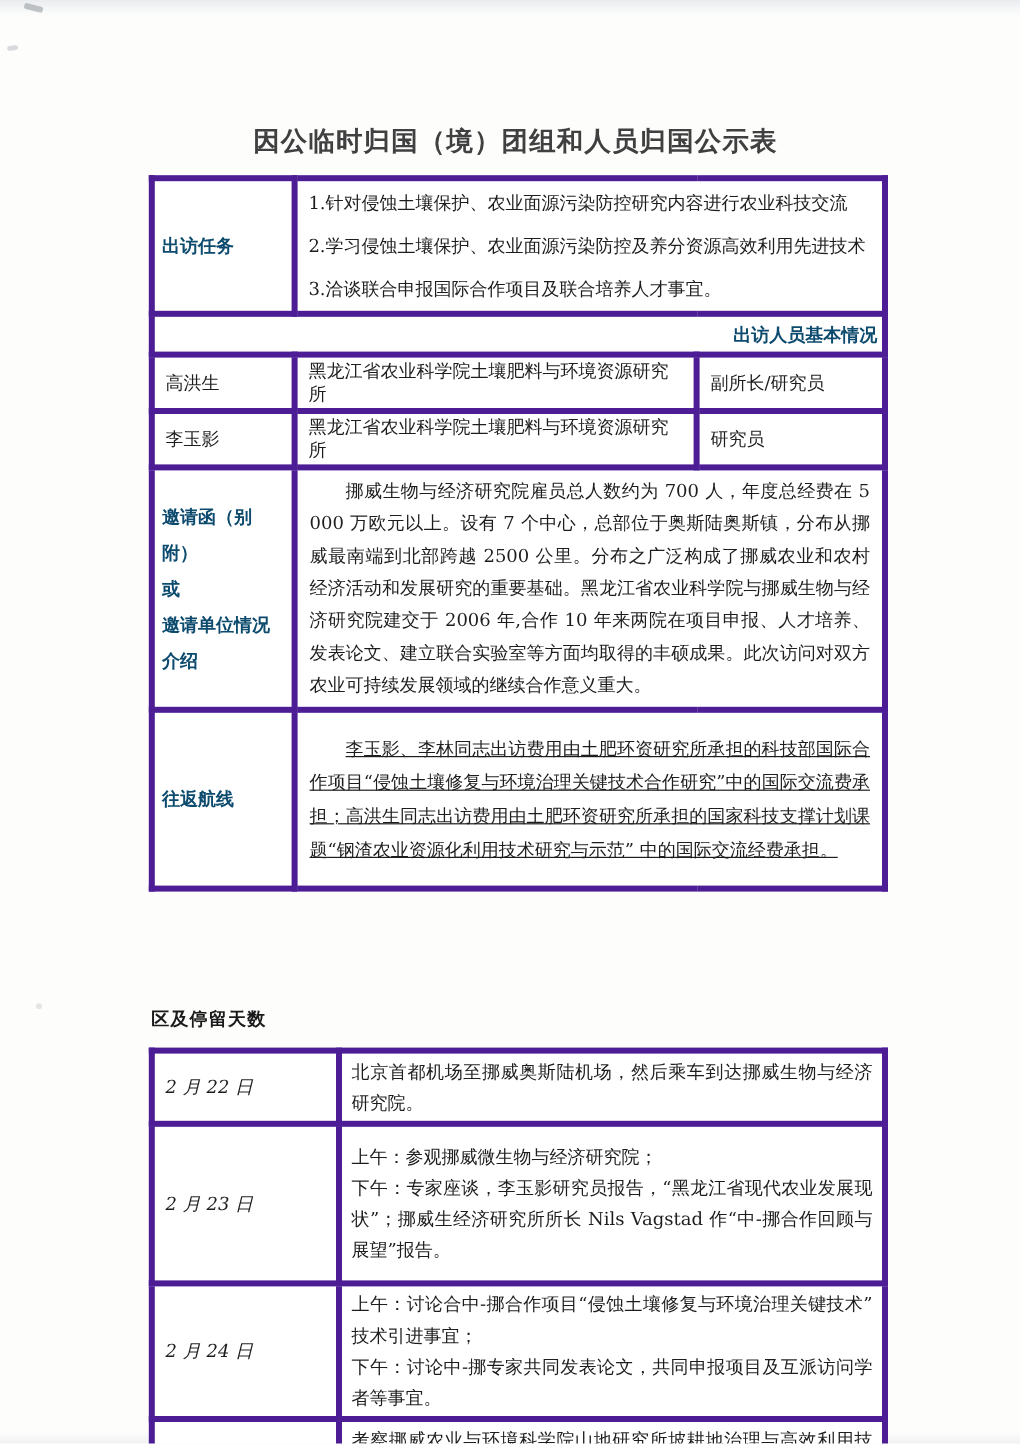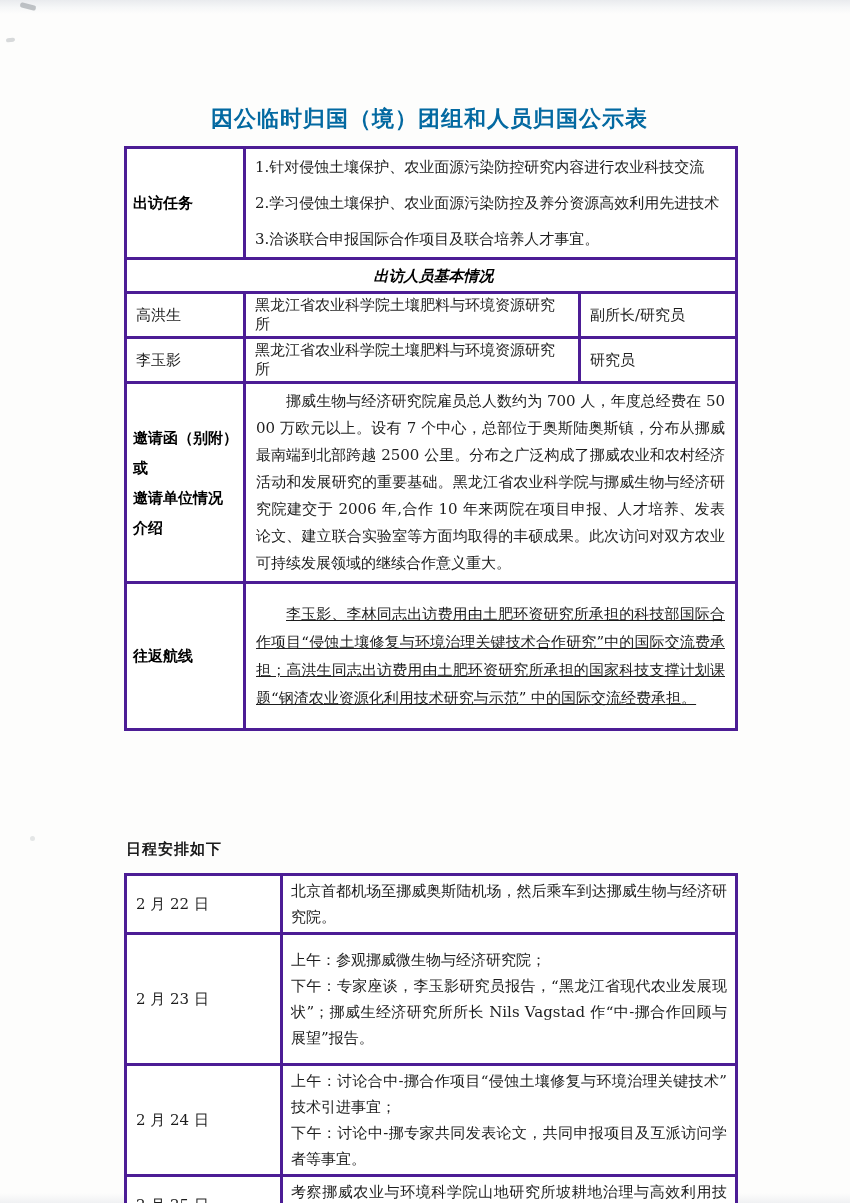--- a/index.html
+++ b/index.html
@@ -14,45 +14,45 @@
   .scan-bottom{position:absolute;left:0;bottom:0;width:850px;height:10px;
     background:linear-gradient(0deg,#f0f1f3 0%,rgba(255,255,255,0) 100%);}
   .speck{position:absolute;background:#8f959b;}
   .speck-a{left:20px;top:4px;width:16px;height:5px;opacity:.55;transform:rotate(14deg);border-radius:2px;}
   .speck-b{left:6px;top:38px;width:9px;height:4px;opacity:.35;transform:rotate(-8deg);border-radius:2px;}
   .speck-c{left:30px;top:836px;width:5px;height:5px;opacity:.22;border-radius:50%;}
 
   .doc-title{
     position:absolute;left:124px;top:105px;width:611px;margin:0;
     text-align:center;font-family:"DejaVu Sans","Liberation Sans",sans-serif;
-    font-weight:bold;font-size:22px;line-height:28px;letter-spacing:1px;color:#0369a1;
+    font-weight:bold;font-size:22px;line-height:28px;letter-spacing:1px;color:#404040;
   }
   table{border-collapse:collapse;table-layout:fixed;}
   .tbl{position:absolute;left:124px;width:611px;background:#fff;}
   .tbl-info{top:146px;}
   .tbl-sched{top:873px;}
-  td{border:3px solid #4c1d95;font-size:15px;vertical-align:middle;
+  td{border:5px solid #4c1d95;font-size:15px;vertical-align:middle;
      padding:2px 9px;word-break:break-all;}
   .lbl{
     font-family:"DejaVu Sans","Liberation Sans",sans-serif;font-weight:bold;
-    font-size:15px;color:#000000;padding-left:6px;padding-right:4px;line-height:24px;
+    font-size:15px;color:#0c4a6e;padding-left:6px;padding-right:4px;line-height:24px;
   }
   .lbl-justify div{text-align:justify;text-align-last:justify;}
-  .center{text-align:center;font-style:italic;}
+  .center{text-align:right;}
   .mission-line{line-height:36px;white-space:nowrap;}
   .para{line-height:27px;text-align:justify;text-indent:2em;}
   .para-fund{line-height:28px;}
   .inv-label div{line-height:30px;}
   .sched-line{line-height:26px;text-align:justify;}
   .sched-heading{
     position:absolute;left:126px;top:840px;margin:0;
     font-size:15px;font-weight:bold;font-family:"DejaVu Serif","Liberation Serif",serif;
     color:#1a1a1a;letter-spacing:1px;
   }
-  .date-cell{white-space:nowrap;}
+  .date-cell{white-space:nowrap;font-style:italic;}
 </style>
 </head>
 <body>
 
 <div class="scan-top"></div>
 <div class="scan-bottom"></div>
 <div class="speck speck-a"></div>
 <div class="speck speck-b"></div>
 <div class="speck speck-c"></div>
 
@@ -107,21 +107,21 @@
   <tr style="height:115px">
     <td class="lbl">往返航线</td>
     <td colspan="2" style="padding:16px 10px;text-decoration:underline;">
       <div class="para para-fund">李玉影、李林同志出访费用由土肥环资研究所承担的科技部国际合作项目“侵蚀土壤修复与环境治理关键技术合作研究”中的国际交流费承担；高洪生同志出访费用由土肥环资研究所承担的国家科技支撑计划课题“钢渣农业资源化利用技术研究与示范” 中的国际交流经费承担。</div>
     </td>
   </tr>
 
 </tbody>
   </table>
 
-<p class="sched-heading">日程安排如下</p>
+<p class="sched-heading">区及停留天数</p>
 
 <table class="tbl tbl-sched">
   <colgroup>
       <col style="width:156px">
       <col style="width:455px">
     </colgroup>
 
   <tbody>
       <tr style="height:32px">
     <td class="date-cell">2 月 22 日</td>

